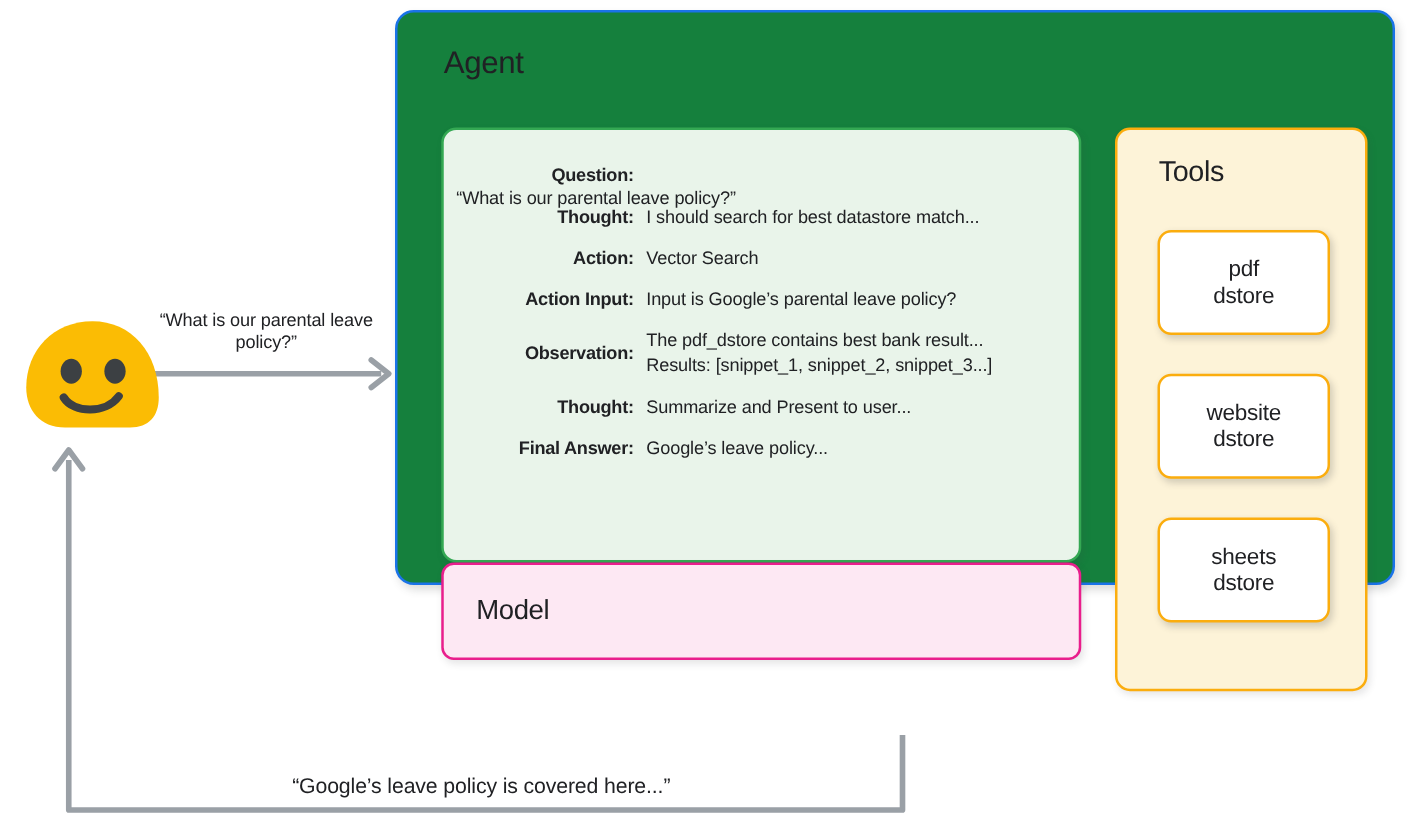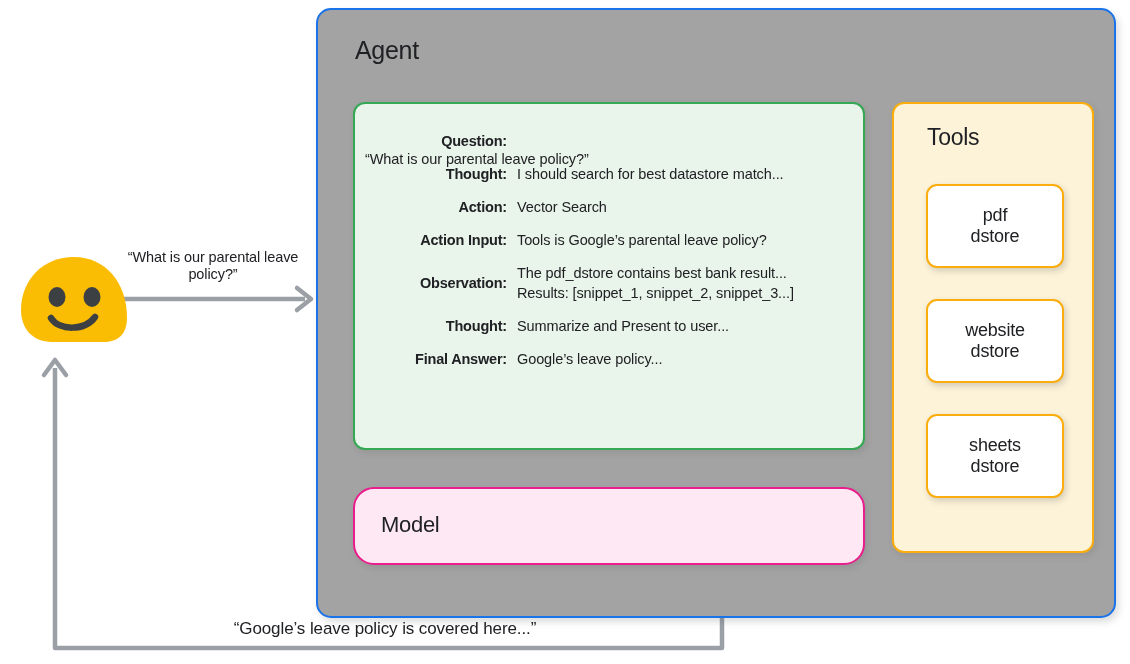--- a/index.html
+++ b/index.html
@@ -63,25 +63,25 @@
     color: #202124;
     letter-spacing: -0.1px;
   }
 
   
   #agent-box {
     position: absolute;
     left: 316px;
     top: 8px;
     width: 800px;
-    height: 610px;
+    height: 460px;
     box-sizing: border-box;
     border: 2.5px solid #1a73e8;
     border-radius: 15px;
-    background: #a3a3a3;
+    background: #15803d;
     box-shadow: 3px 4px 7px rgba(60,64,67,0.18);
   }
   #agent-title {
     position: absolute;
     left: 37px;
     top: 26px;
     font-size: 25px;
     color: #202124;
     letter-spacing: -0.3px;
   }
@@ -125,26 +125,26 @@
   }
   .trace-value .sub {
     display: block;
     margin-top: 2px;
   }
 
   
   #model-box {
     position: absolute;
     left: 35px;
-    top: 477px;
+    top: 440px;
     width: 512px;
     height: 78px;
     box-sizing: border-box;
     border: 2.5px solid #e91e8c;
-    border-radius: 21px;
+    border-radius: 10px;
     background: #fde8f3;
     box-shadow: 2px 3px 6px rgba(60,64,67,0.13);
   }
   #model-title {
     position: absolute;
     left: 26px;
     top: 23px;
     font-size: 22px;
     color: #202124;
     letter-spacing: -0.3px;
@@ -249,21 +249,21 @@
         <div class="trace-value">I should search for best datastore match...</div>
       </div>
 
       <div class="trace-row" style="top:94px;">
         <div class="trace-label">Action:</div>
         <div class="trace-value">Vector Search</div>
       </div>
 
       <div class="trace-row" style="top:127px;">
         <div class="trace-label">Action Input:</div>
-        <div class="trace-value">Tools is Google’s parental leave policy?</div>
+        <div class="trace-value">Input is Google’s parental leave policy?</div>
       </div>
 
       <div class="trace-row" style="top:160px;align-items:center;">
         <div class="trace-label">Observation:</div>
         <div class="trace-value">
           <span>The pdf_dstore contains best bank result...</span>
           <span class="sub">Results: [snippet_1, snippet_2, snippet_3...]</span>
         </div>
       </div>
 

